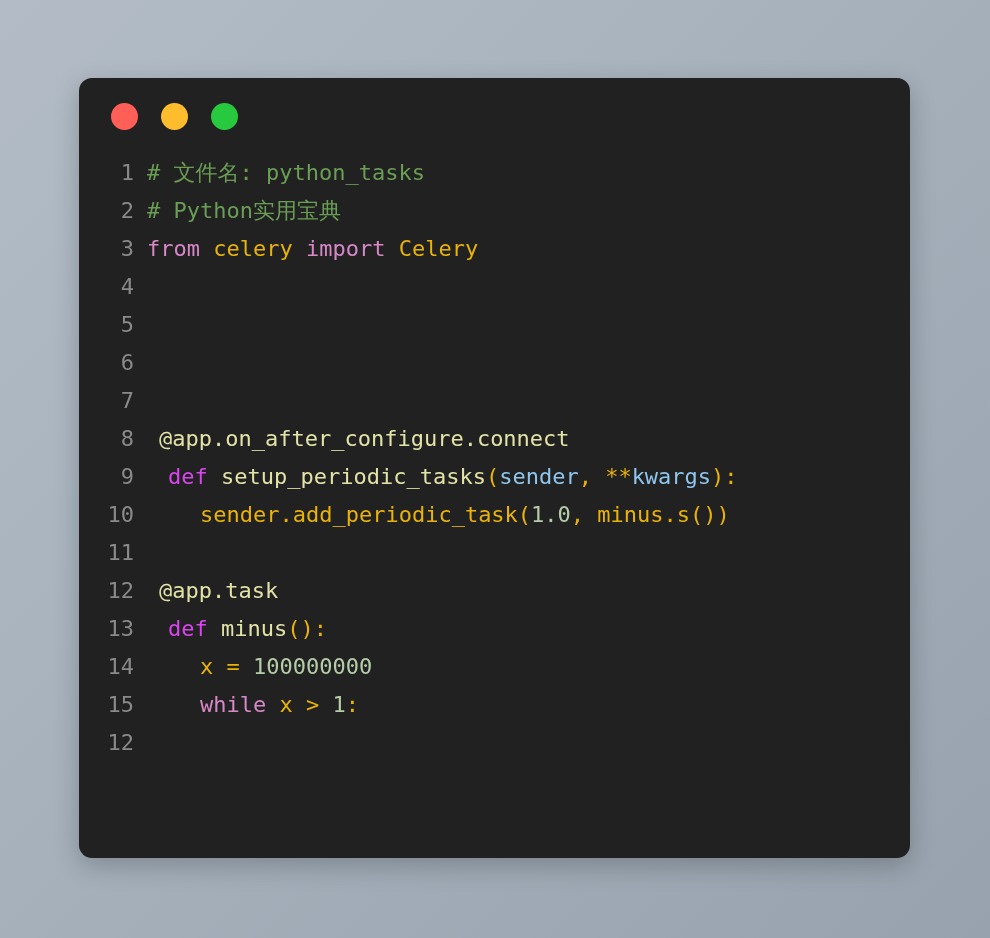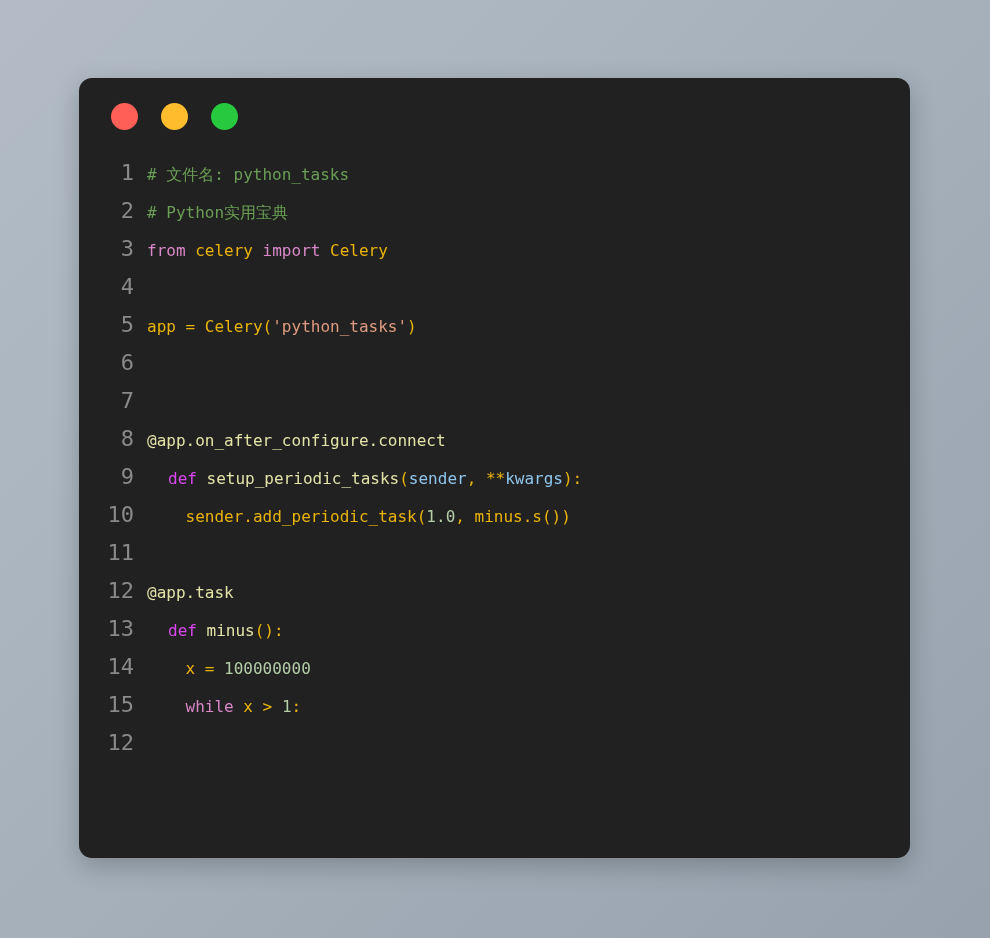--- a/index.html
+++ b/index.html
@@ -64,53 +64,53 @@
     min-width: 68px;
     text-align: right;
     padding-right: 13px;
     box-sizing: border-box;
     color: #8a8a8a;
     font-size: 22px;
     font-family: "DejaVu Sans Mono", "Liberation Mono", monospace;
     user-select: none;
   }
   .lc {
-    font-size: 16px;
+    font-size: 22px;
     font-family: "DejaVu Sans Mono", "Liberation Mono", monospace;
     color: #d4d4d4;
     white-space: pre;
   }
 
   .t-com { color: #6a9e55; }
   .t-kw  { color: #d887c8; }
   .t-def { color: #d946ef; margin-left: 21px; }
   .t-fn  { color: #e3e3a8; }
   .t-str { color: #de9b80; }
   .t-num { color: #b5cea8; }
   .t-par { color: #8fc6ee; }
-  .t-dec { color: #e3e3a8; }
+  .t-dec { color: #e3e3a8; margin-left: 12px; }
   .t-pln { color: #eab308; }
 </style>
 </head>
 <body>
 
 <div class="code-card">
 
   <div class="titlebar">
     <span class="dot dot-close"></span>
     <span class="dot dot-min"></span>
     <span class="dot dot-max"></span>
   </div>
 
   <div class="code-body" id="code-body">
       <div class="code-line"><span class="ln">1</span><span class="lc"><span class="t-com"># 文件名: python_tasks</span></span></div>
       <div class="code-line"><span class="ln">2</span><span class="lc"><span class="t-com"># Python实用宝典</span></span></div>
       <div class="code-line"><span class="ln">3</span><span class="lc"><span class="t-kw">from</span><span class="t-pln"> celery </span><span class="t-kw">import</span><span class="t-pln"> Celery</span></span></div>
       <div class="code-line"><span class="ln">4</span><span class="lc"></span></div>
-      <div class="code-line"><span class="ln">5</span><span class="lc"><span class="t-pln">app = Celery(</span><span class="t-str">'python_tasks'</span><span class="t-pln">)</span></span></div>
+      <div class="code-line"><span class="ln">5</span></div>
       <div class="code-line"><span class="ln">6</span><span class="lc"></span></div>
       <div class="code-line"><span class="ln">7</span><span class="lc"></span></div>
       <div class="code-line"><span class="ln">8</span><span class="lc"><span class="t-dec">@app.on_after_configure.connect</span></span></div>
       <div class="code-line"><span class="ln">9</span><span class="lc"><span class="t-def">def</span><span class="t-pln"> </span><span class="t-fn">setup_periodic_tasks</span><span class="t-pln">(</span><span class="t-par">sender</span><span class="t-pln">, **</span><span class="t-par">kwargs</span><span class="t-pln">):</span></span></div>
       <div class="code-line"><span class="ln">10</span><span class="lc"><span class="t-pln">    sender.add_periodic_task(</span><span class="t-num">1.0</span><span class="t-pln">, minus.s())</span></span></div>
       <div class="code-line"><span class="ln">11</span><span class="lc"></span></div>
       <div class="code-line"><span class="ln">12</span><span class="lc"><span class="t-dec">@app.task</span></span></div>
       <div class="code-line"><span class="ln">13</span><span class="lc"><span class="t-def">def</span><span class="t-pln"> </span><span class="t-fn">minus</span><span class="t-pln">():</span></span></div>
       <div class="code-line"><span class="ln">14</span><span class="lc"><span class="t-pln">    x = </span><span class="t-num">100000000</span></span></div>
       <div class="code-line"><span class="ln">15</span><span class="lc"><span class="t-pln">    </span><span class="t-kw">while</span><span class="t-pln"> x &gt; </span><span class="t-num">1</span><span class="t-pln">:</span></span></div>

